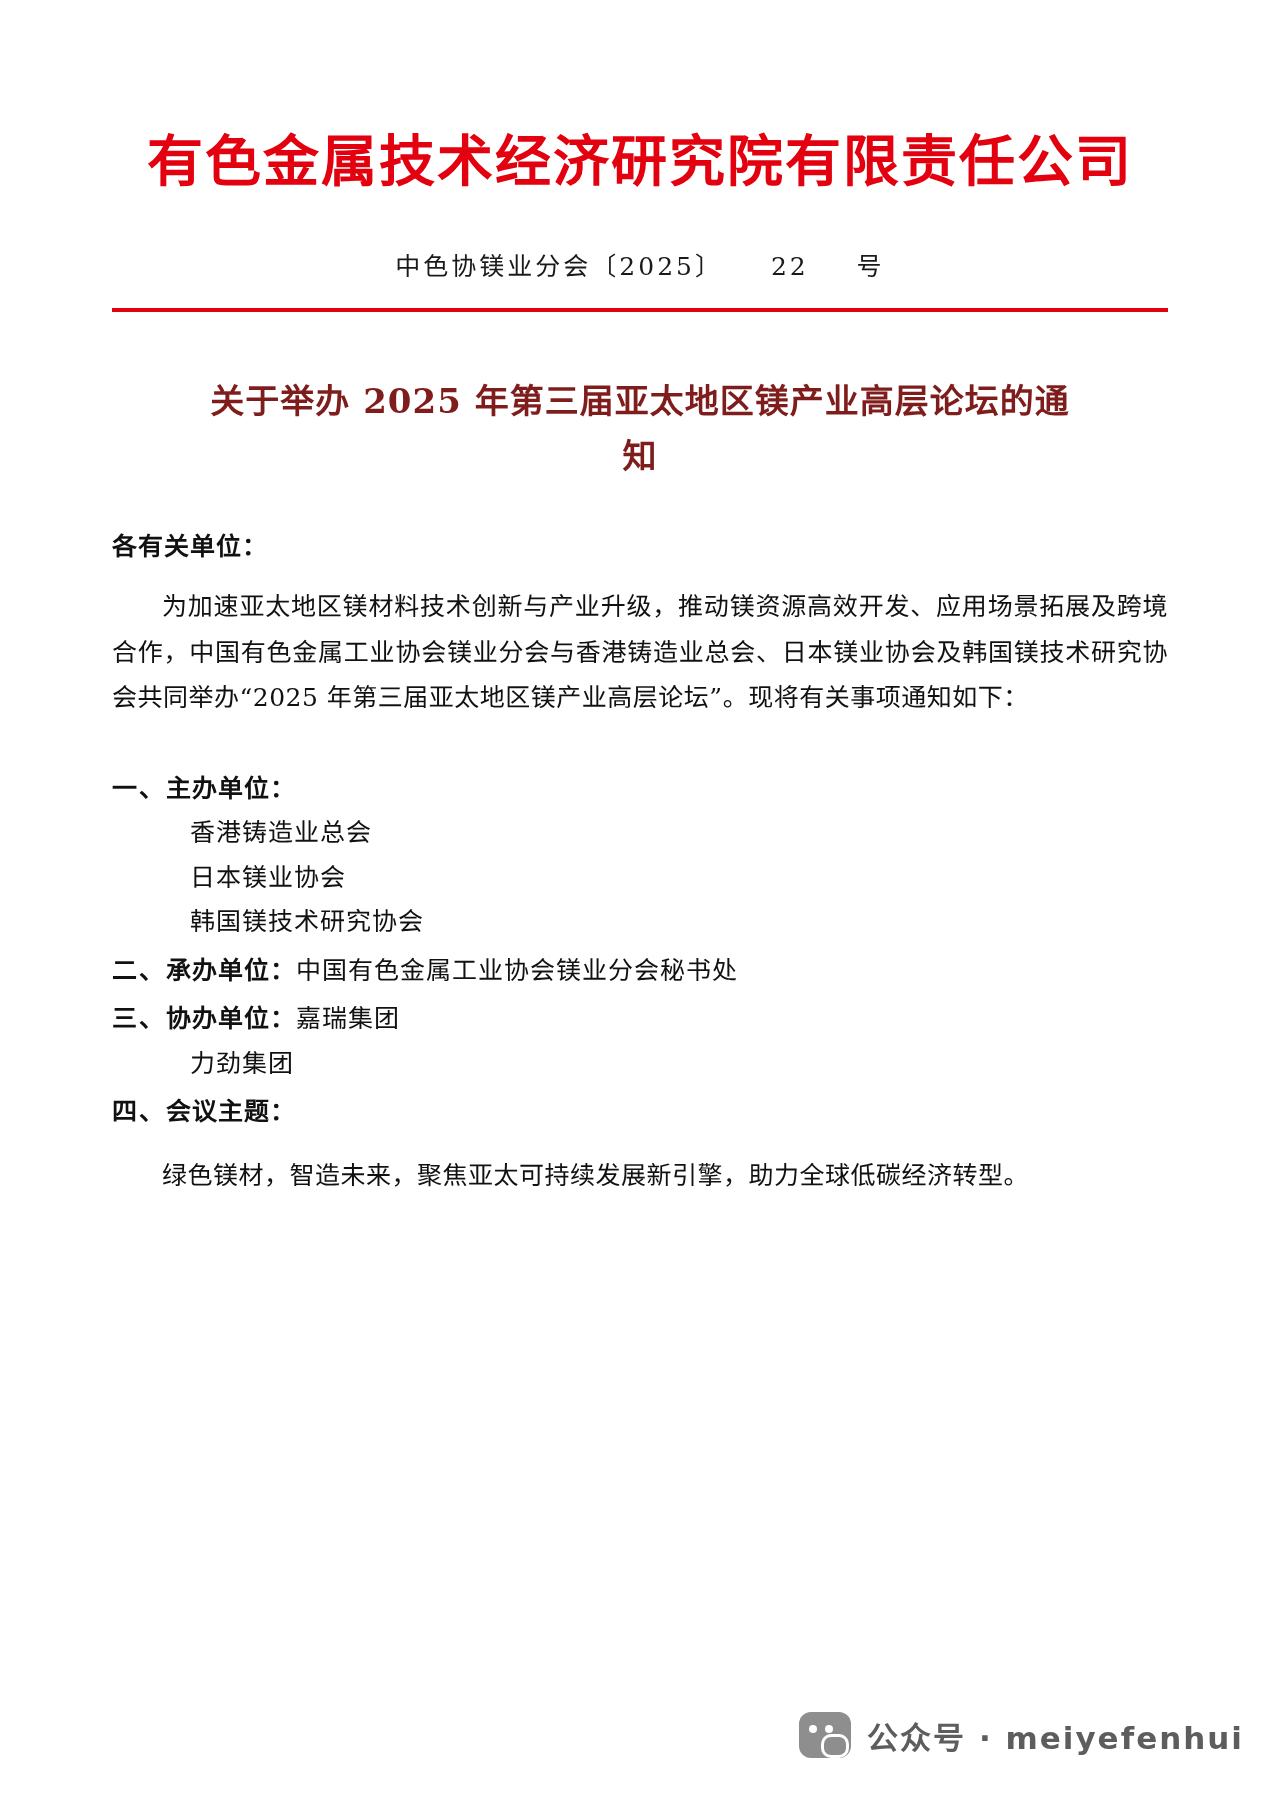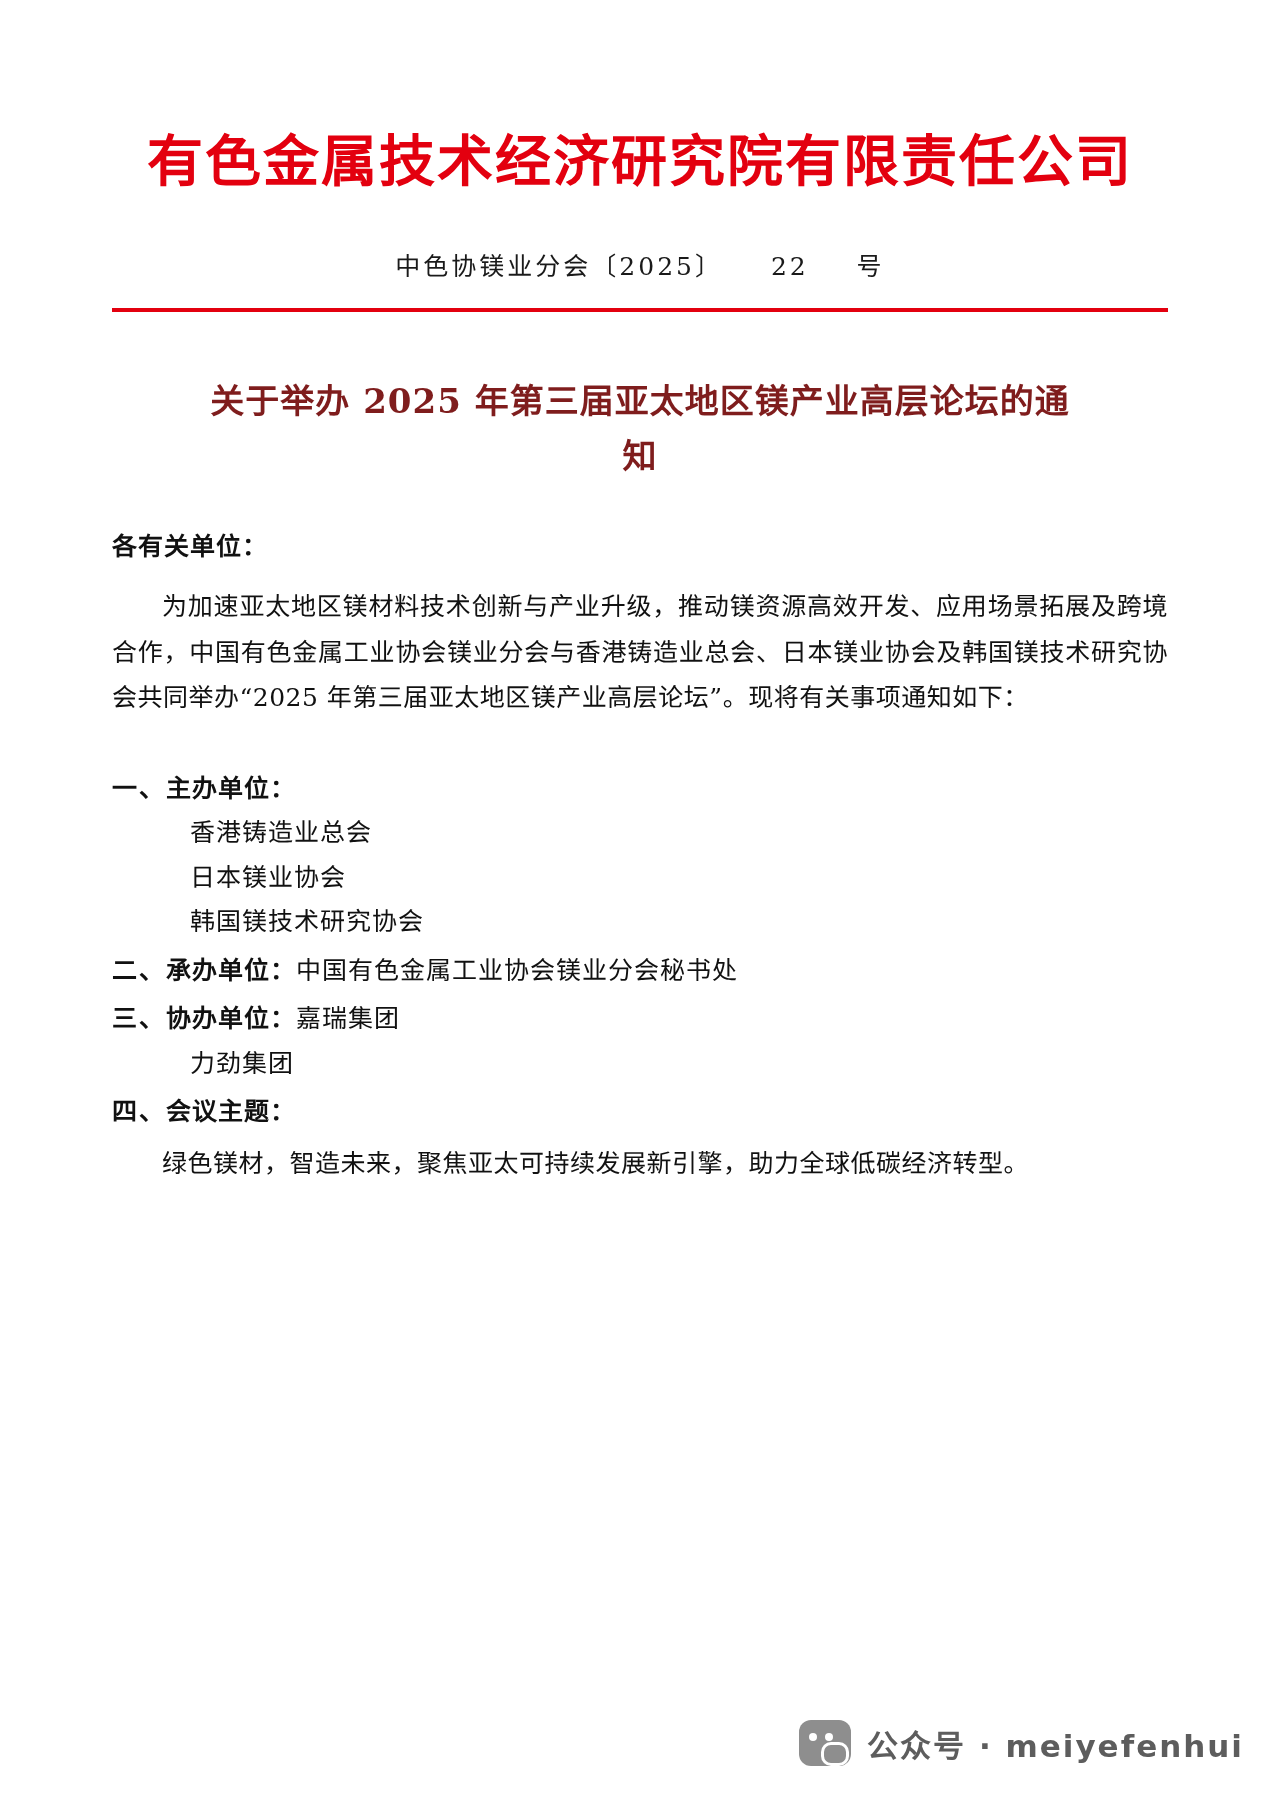--- a/index.html
+++ b/index.html
@@ -111,33 +111,33 @@
     letter-spacing: 1px;
     white-space: nowrap;
   }
   .section-values {
     margin-left: 78px;
     font-size: 25px;
     line-height: 1.78;
     letter-spacing: 1px;
   }
   .section-body {
-    margin-top: 6px;
+    margin-top: 18px;
     font-size: 25px;
     line-height: 1.82;
     text-indent: 50px;
     letter-spacing: 0.5px;
     text-align: justify;
   }
 
   
   .footer-badge {
     position: absolute;
     right: 0;
-    bottom: 8px;
+    bottom: 16px;
     width: 100%;
     height: 118px;
     background: #ffffff;
     display: flex;
     align-items: center;
     justify-content: flex-end;
     padding-right: 36px;
     box-sizing: border-box;
   }
   .badge-inner {

